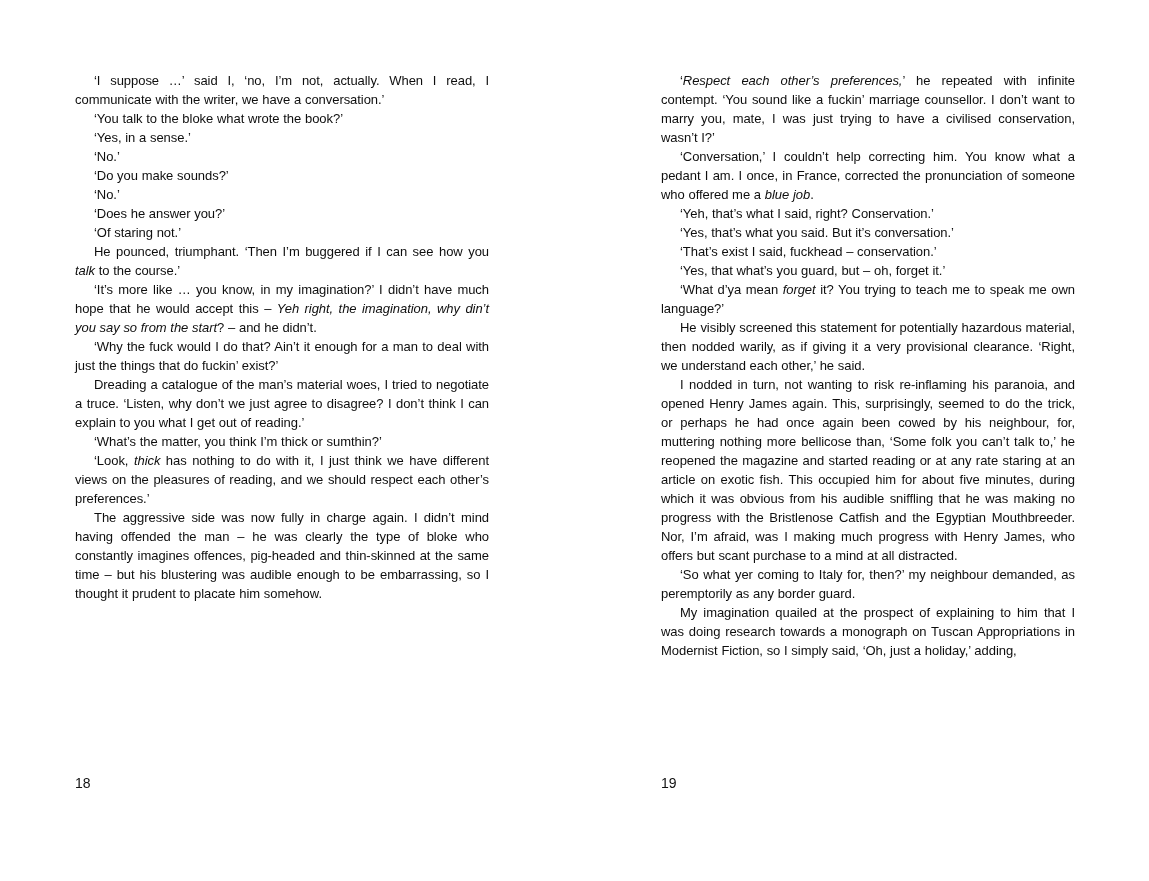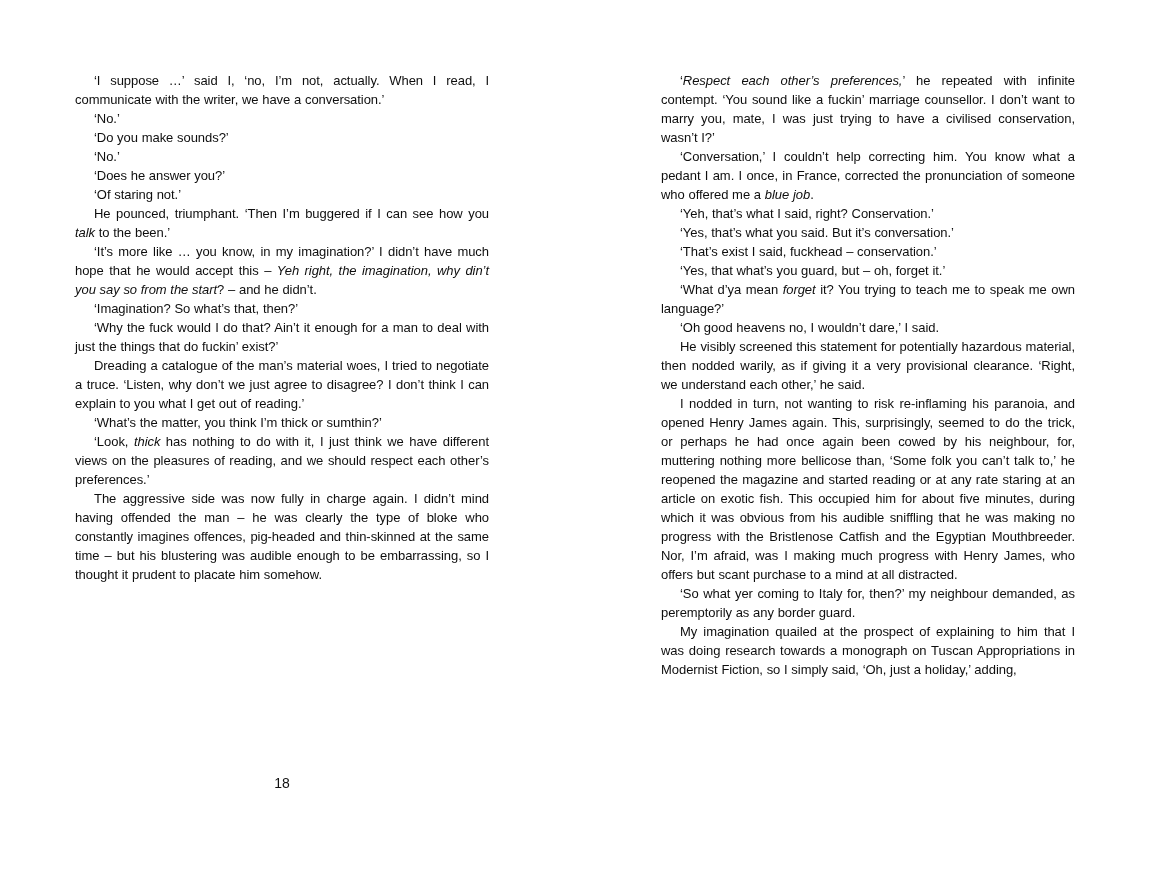--- a/index.html
+++ b/index.html
@@ -44,61 +44,62 @@
     word-spacing: 0.2px;
   }
   .text-block p em {
     font-style: italic;
   }
   .page-number {
     position: absolute;
     top: 774px;
     left: 0;
     width: 100%;
-    text-align: center;
+    text-align: left;
     font-size: 14px;
     line-height: 18px;
     color: #111111;
   }
 </style>
 </head>
 <body>
 
 <div class="spread">
 
   <div class="page left">
     <div class="text-block">
         <p><span>‘I suppose …’ said I, ‘no, I’m not, actually. When I read, I communicate with the writer, we have a conversation.’</span></p>
+        <p><span>‘You talk to the bloke what wrote the book?’</span></p>
+        <p><span>‘Yes, in a sense.’</span></p>
         <p><span>‘No.’</span></p>
         <p><span>‘Do you make sounds?’</span></p>
         <p><span>‘No.’</span></p>
         <p><span>‘Does he answer you?’</span></p>
         <p><span>‘Of staring not.’</span></p>
-        <p><span>He pounced, triumphant. ‘Then I’m buggered if I can see how you </span><em>talk</em><span> to the been.’</span></p>
+        <p><span>He pounced, triumphant. ‘Then I’m buggered if I can see how you </span><em>talk</em><span> to the course.’</span></p>
         <p><span>‘It’s more like … you know, in my imagination?’ I didn’t have much hope that he would accept this – </span><em>Yeh right, the imagination, why din’t you say so from the start</em><span>? – and he didn’t.</span></p>
-        <p><span>‘Imagination? So what’s that, then?’</span></p>
         <p><span>‘Why the fuck would I do that? Ain’t it enough for a man to deal with just the things that do fuckin’ exist?’</span></p>
         <p><span>Dreading a catalogue of the man’s material woes, I tried to negotiate a truce. ‘Listen, why don’t we just agree to disagree? I don’t think I can explain to you what I get out of reading.’</span></p>
         <p><span>‘What’s the matter, you think I’m thick or sumthin?’</span></p>
         <p><span>‘Look, </span><em>thick</em><span> has nothing to do with it, I just think we have different views on the pleasures of reading, and we should respect each other’s preferences.’</span></p>
         <p><span>The aggressive side was now fully in charge again. I didn’t mind having offended the man – he was clearly the type of bloke who constantly imagines offences, pig-headed and thin-skinned at the same time – but his blustering was audible enough to be embarrassing, so I thought it prudent to placate him somehow.</span></p>
       </div>
     <div class="page-number">18</div>
   </div>
 
   <div class="page right">
     <div class="text-block">
         <p><span>‘</span><em>Respect each other’s preferences,</em><span>’ he repeated with infinite contempt. ‘You sound like a fuckin’ marriage counsellor. I don’t want to marry you, mate, I was just trying to have a civilised conservation, wasn’t I?’</span></p>
         <p><span>‘Conversation,’ I couldn’t help correcting him. You know what a pedant I am. I once, in France, corrected the pronunciation of someone who offered me a </span><em>blue job</em><span>.</span></p>
         <p><span>‘Yeh, that’s what I said, right? Conservation.’</span></p>
         <p><span>‘Yes, that’s what you said. But it’s conversation.’</span></p>
         <p><span>‘That’s exist I said, fuckhead – conservation.’</span></p>
         <p><span>‘Yes, that what’s you guard, but – oh, forget it.’</span></p>
         <p><span>‘What d’ya mean </span><em>forget</em><span> it? You trying to teach me to speak me own language?’</span></p>
-        <p><span>‘Oh good heavens no, I wouldn’t dare,’ I said.</span></p>
         <p><span>He visibly screened this statement for potentially hazardous material, then nodded warily, as if giving it a very provisional clearance. ‘Right, we understand each other,’ he said.</span></p>
         <p><span>I nodded in turn, not wanting to risk re-inflaming his paranoia, and opened Henry James again. This, surprisingly, seemed to do the trick, or perhaps he had once again been cowed by his neighbour, for, muttering nothing more bellicose than, ‘Some folk you can’t talk to,’ he reopened the magazine and started reading or at any rate staring at an article on exotic fish. This occupied him for about five minutes, during which it was obvious from his audible sniffling that he was making no progress with the Bristlenose Catfish and the Egyptian Mouthbreeder. Nor, I’m afraid, was I making much progress with Henry James, who offers but scant purchase to a mind at all distracted.</span></p>
         <p><span>‘So what yer coming to Italy for, then?’ my neighbour demanded, as peremptorily as any border guard.</span></p>
         <p><span>My imagination quailed at the prospect of explaining to him that I was doing research towards a monograph on Tuscan Appropriations in Modernist Fiction, so I simply said, ‘Oh, just a holiday,’ adding,</span></p>
       </div>
+    <div class="page-number">19</div>
   </div>
 
 </div>
 
 </body></html>

